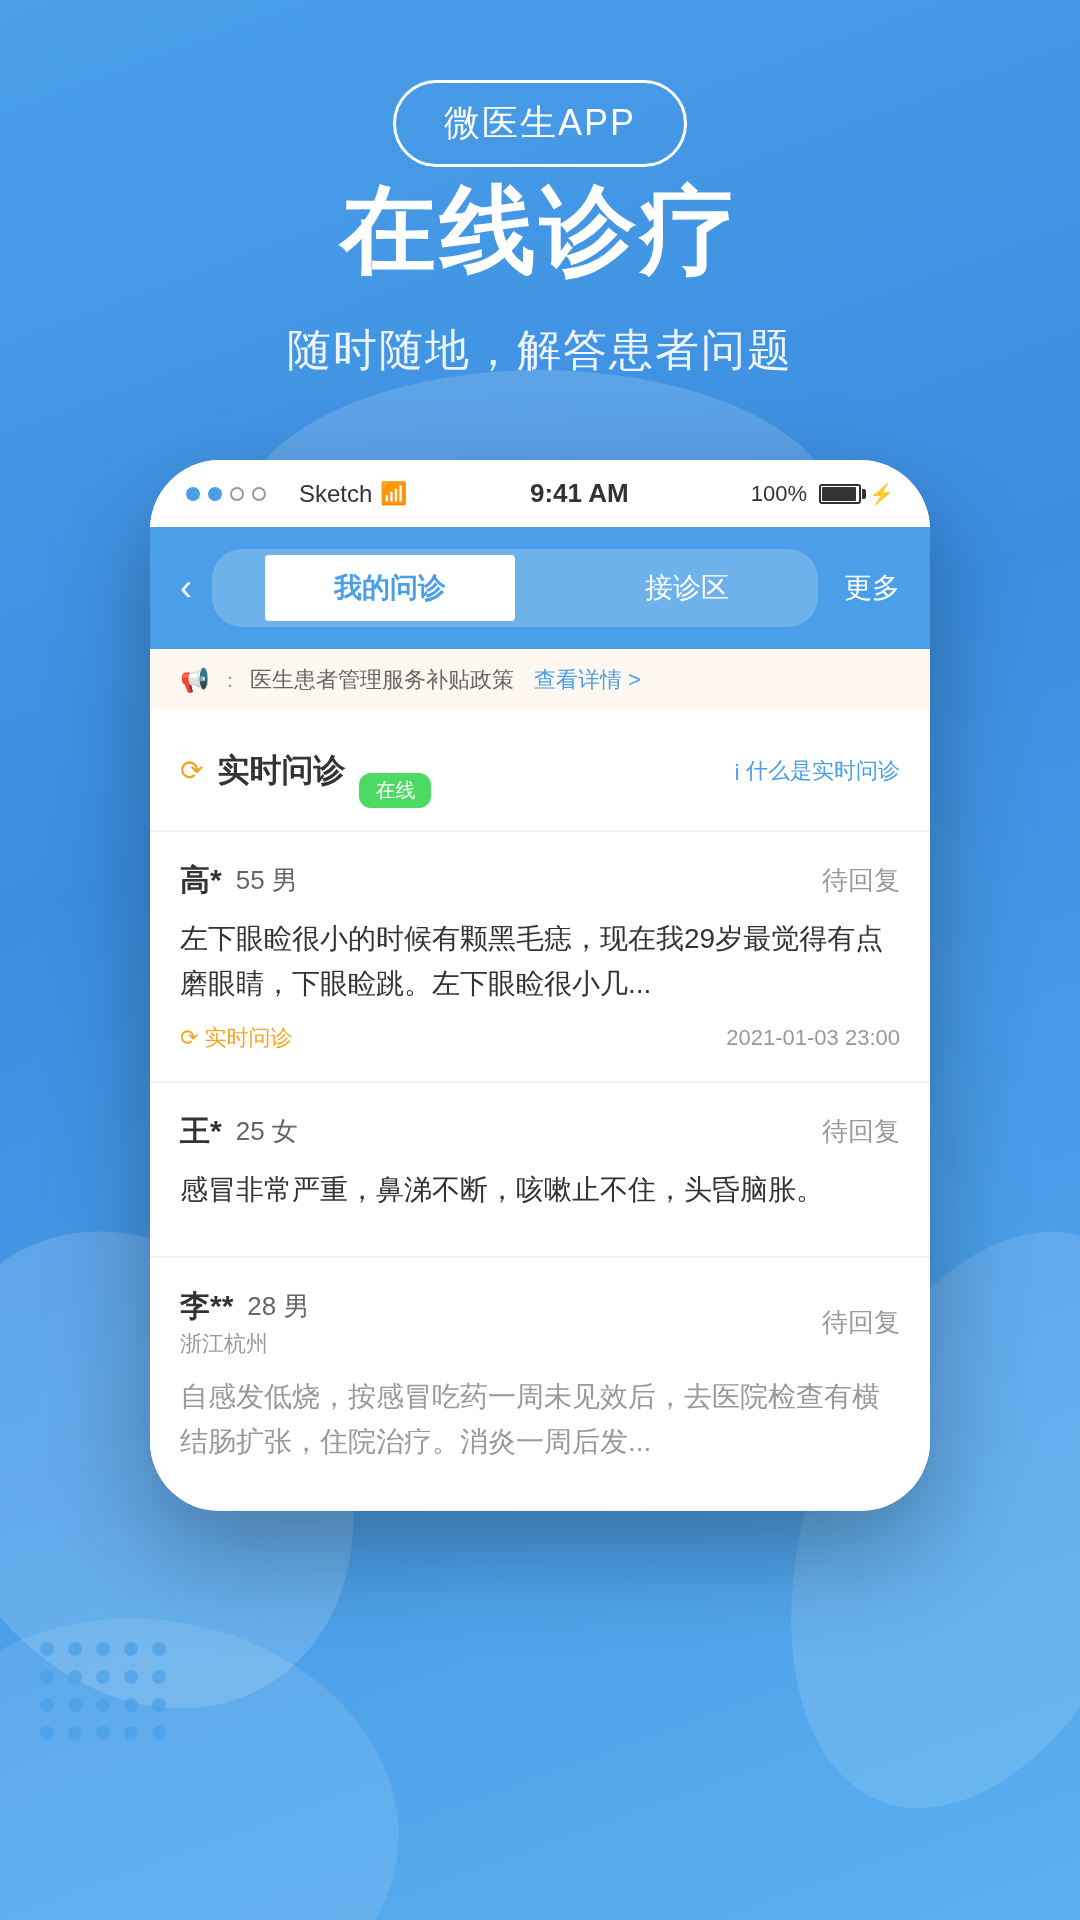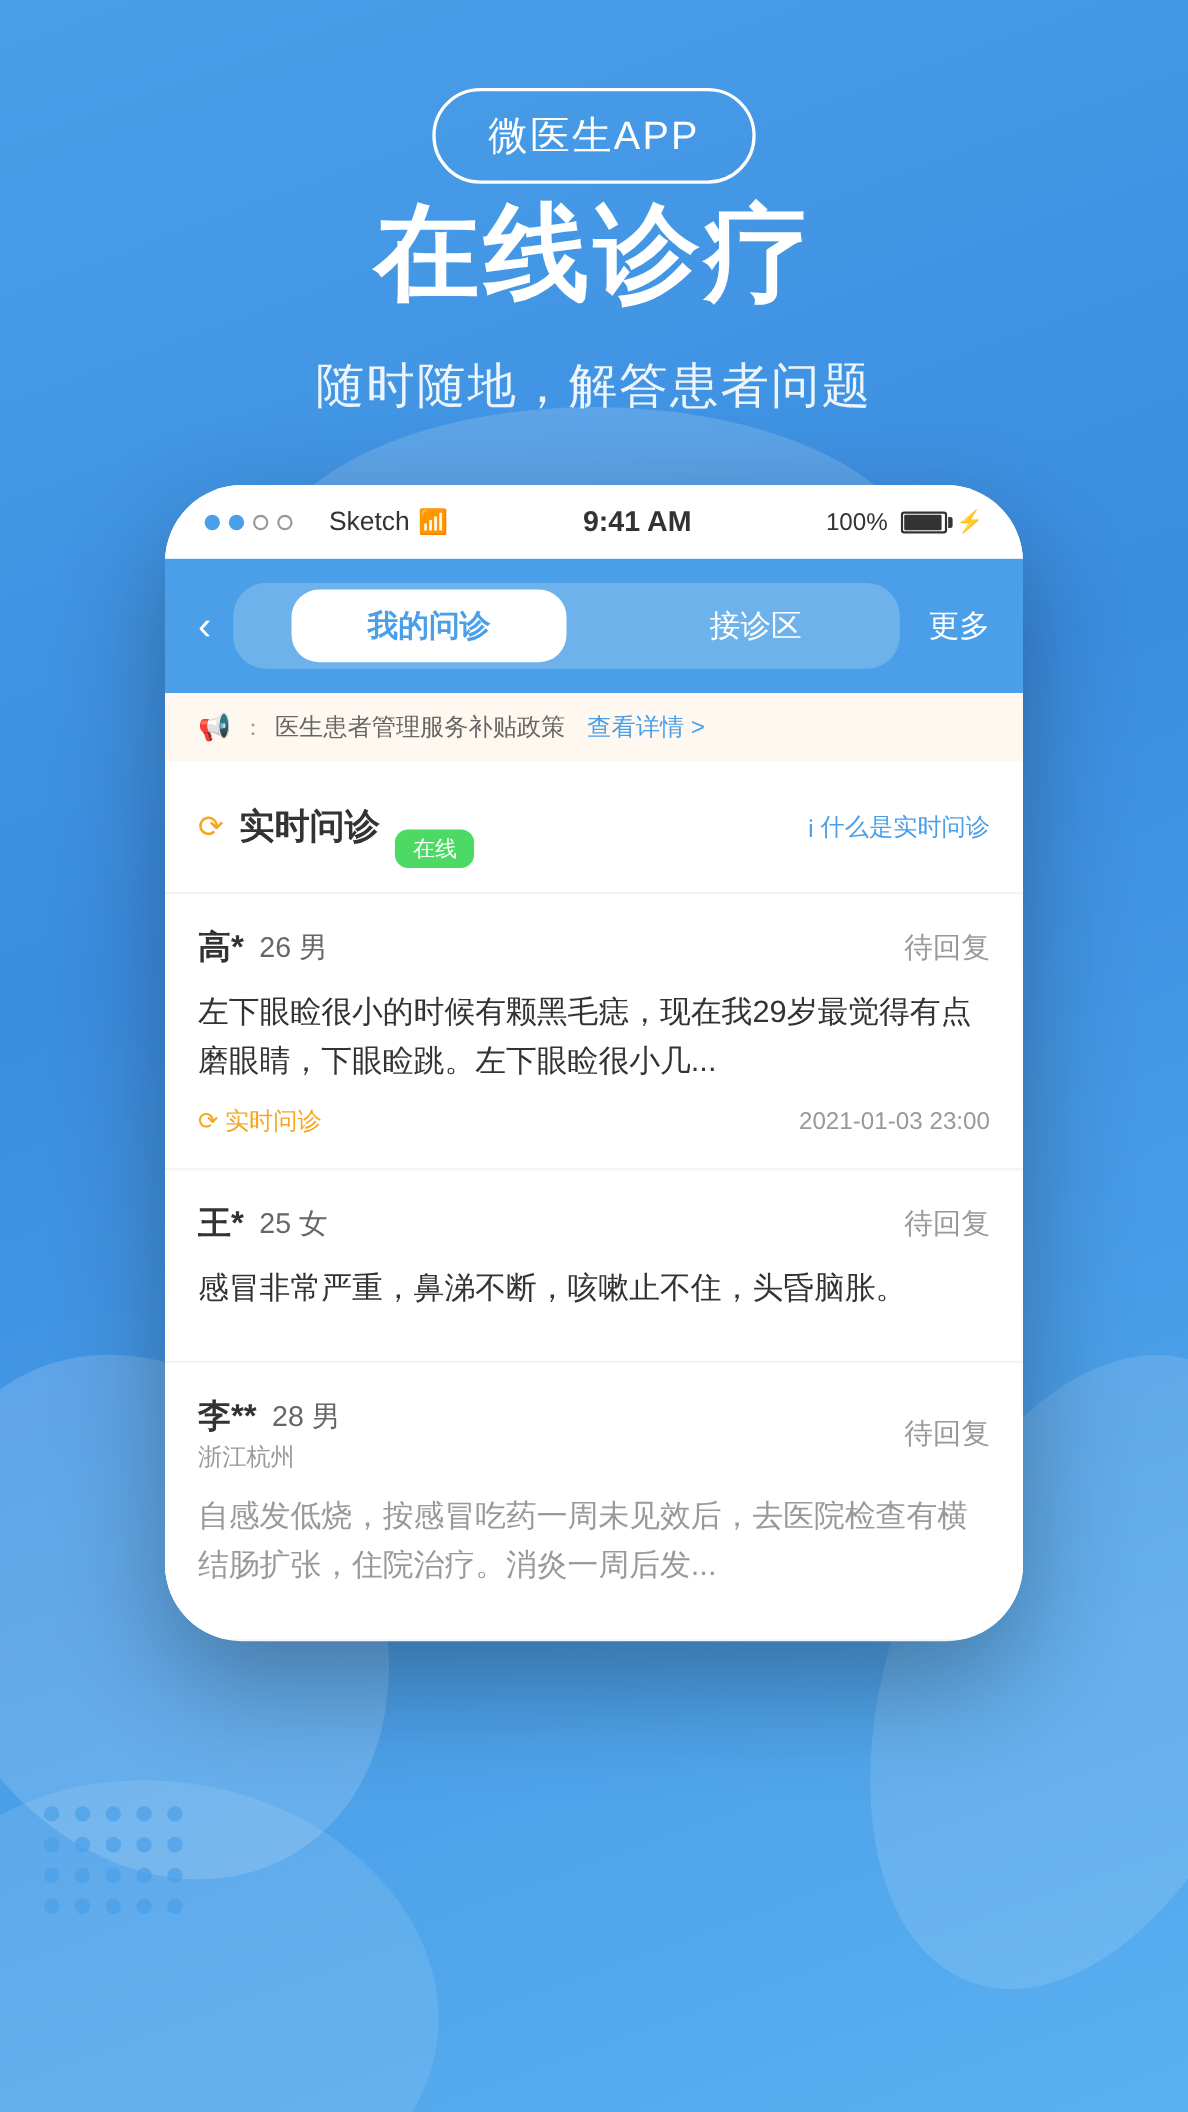--- a/index.html
+++ b/index.html
@@ -73,21 +73,21 @@
       font-weight: 700;
       letter-spacing: 4px;
       margin-bottom: 24px;
     }
 
     .subtitle {
       color: rgba(255,255,255,0.9);
       font-size: 44px;
       font-weight: 400;
       letter-spacing: 2px;
-      margin-bottom: 41px;
+      margin-bottom: 60px;
       font-family: Liberation Mono, monospace;
     }
 
     
     .phone-container {
       position: relative;
       z-index: 2;
       display: flex;
       justify-content: center;
       margin-top: 20px;
@@ -187,21 +187,21 @@
       display: flex;
       background: rgba(255,255,255,0.2);
       border-radius: 30px;
       padding: 6px;
       flex: 1;
     }
     .nav-tab {
       flex: 1;
       text-align: center;
       padding: 14px 20px;
-      border-radius: 25px;
+      border-radius: 4px;
       color: white;
       font-size: 28px;
       cursor: pointer;
       margin-left: 47px;
     }
     .nav-tab.active {
       background: white;
       color: #4a9fe8;
       font-weight: 600;
     }
@@ -465,21 +465,21 @@
         <div class="section-help">
           <span>ℹ</span>
           <span>什么是实时问诊</span>
         </div>
       </div>
 
       <div class="patient-card">
         <div class="patient-header">
           <div class="patient-info">
             <span class="patient-name">高*</span>
-            <span class="patient-meta">26 男</span>
+            <span class="patient-meta">55 男</span>
           </div>
           <span class="patient-status">待回复</span>
         </div>
         <div class="patient-message">
           左下眼睑很小的时候有颗黑毛痣，现在我29岁最觉得有点磨眼睛，下眼睑跳。左下眼睑很小几...
         </div>
         <div class="card-footer">
           <span class="consult-tag">
             <span>⟳</span>
             <span>实时问诊</span>

